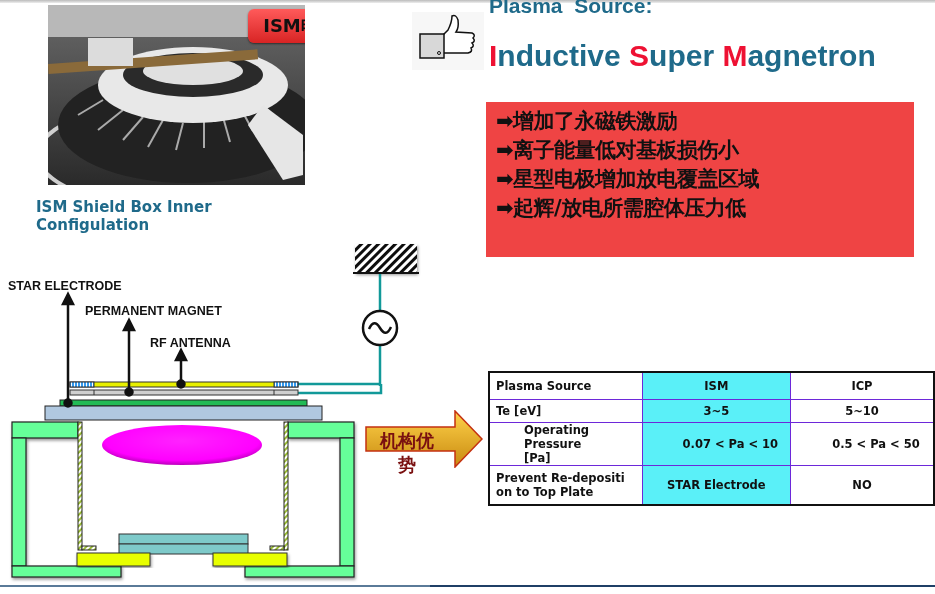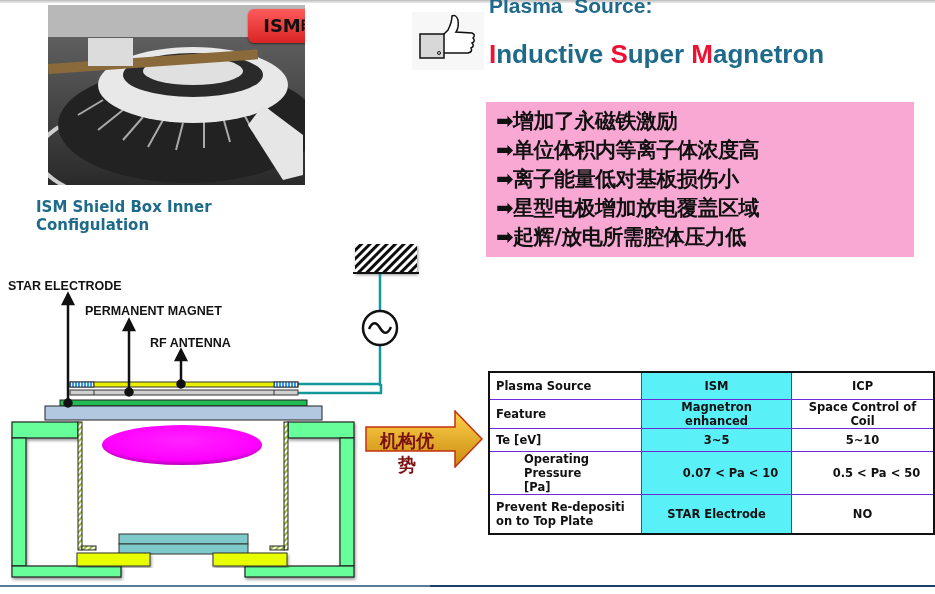--- a/index.html
+++ b/index.html
@@ -9,25 +9,25 @@
 
   
   .photo { position: absolute; left: 48px; top: 5px; width: 257px; height: 180px; overflow: hidden; background: #3a3a3a; }
   .photo svg { display: block; }
   .photo-label { position: absolute; left: 200px; top: 4px; width: 104px; height: 34px; border-radius: 6px; background: linear-gradient(#ff5a5a, #d82424); color: #111; font-weight: bold; font-size: 18px; display: flex; align-items: center; justify-content: center; box-shadow: 0 1px 2px rgba(0,0,0,.5); font-family: "DejaVu Sans", sans-serif; }
   .photo-caption { position: absolute; left: 36px; top: 198px; width: 290px; font-size: 15px; font-weight: bold; color: #1f6a8a; font-family: "DejaVu Sans", sans-serif; }
 
   
   .thumb { position: absolute; left: 412px; top: 12px; width: 72px; height: 58px; }
   .title1 { position: absolute; left: 489px; top: -6px; font-size: 21px; font-weight: bold; color: #1f6a8a; white-space: pre; }
-  .title2 { position: absolute; left: 489px; top: 39px; font-size: 26px; font-weight: bold; color: #1f6a8a; white-space: pre; }
+  .title2 { position: absolute; left: 489px; top: 39px; font-size: 30px; font-weight: bold; color: #1f6a8a; white-space: pre; }
   .title2 .hl { color: #ee1133; }
 
   
-  .adv-box { position: absolute; left: 486px; top: 102px; width: 428px; height: 155px; background: #f9a8d4; box-sizing: border-box; padding: 5px 0 0 10px; }
+  .adv-box { position: absolute; left: 486px; top: 102px; width: 428px; height: 155px; background: #ef4444; box-sizing: border-box; padding: 5px 0 0 10px; }
   .adv-item { font-family: "DejaVu Sans", sans-serif; font-weight: bold; font-size: 21px; line-height: 29px; color: #111; white-space: nowrap; letter-spacing: -0.5px; }
 
   
   .dlabel { position: absolute; font-weight: bold; font-size: 12.5px; color: #111; white-space: nowrap; }
 
   
   .adv-arrow { position: absolute; left: 365px; top: 410px; width: 118px; height: 58px; }
   .adv-arrow-text { position: absolute; left: 372px; top: 429px; width: 70px; text-align: center; font-family: "DejaVu Sans", sans-serif; font-weight: bold; font-size: 18px; color: #7a1010; }
 
   
@@ -90,21 +90,20 @@
     <path d="M30 24 L36 18 Q40 10 40 4 Q44 2 46 8 Q47 16 44 20 L60 21 Q64 23 61 26 Q64 29 60 31 Q63 34 59 36 Q61 40 56 41 L32 41" fill="#fff" stroke="#111" stroke-width="1.5"></path>
     <rect x="8" y="22" width="24" height="24" fill="#d8d8d8" stroke="#111" stroke-width="1.5"></rect>
     <circle cx="27" cy="41" r="1.5" fill="none" stroke="#111" stroke-width="1"></circle>
   </svg>
 </div>
 <div class="title1">Plasma  Source:</div>
 <div class="title2"><span class="hl">I</span><span>nductive </span><span class="hl">S</span><span>uper </span><span class="hl">M</span><span>agnetron</span></div>
 
 <div class="adv-box">
   <div class="adv-item">➡增加了永磁铁激励</div>
-  <div class="adv-item">➡单位体积内等离子体浓度高</div>
   <div class="adv-item">➡离子能量低对基板损伤小</div>
   <div class="adv-item">➡星型电极增加放电覆盖区域</div>
   <div class="adv-item">➡起辉/放电所需腔体压力低</div>
 </div>
 
 <svg style="position:absolute;left:0;top:230px;" width="480" height="356" viewBox="0 0 480 356">
   <defs>
     <pattern id="hatch" width="6" height="6" patternUnits="userSpaceOnUse" patternTransform="rotate(45)">
       <rect width="6" height="6" fill="#fff"></rect>
         <rect width="3" height="6" fill="#111"></rect>
@@ -203,27 +202,20 @@
 </svg>
 <div class="adv-arrow-text">机构优势</div>
 
 <table class="cmp">
   <tbody>
       <tr class="r1">
     <td class="c0">Plasma Source</td>
     <td class="c1">ISM</td>
     <td class="c2">ICP</td>
   </tr>
-  <tr class="r2">
-    <td class="c0">
-          <span>Feature</span>
-        </td>
-    <td class="c1">Magnetron enhanced</td>
-    <td class="c2">Space Control of Coil</td>
-  </tr>
   <tr class="r4">
     <td class="c0">
           <span>Te [eV]</span>
         </td>
     <td class="c1">3~5</td>
     <td class="c2">5~10</td>
   </tr>
   <tr class="r5">
     <td class="c0">
       <span>Operating Pressure</span>

